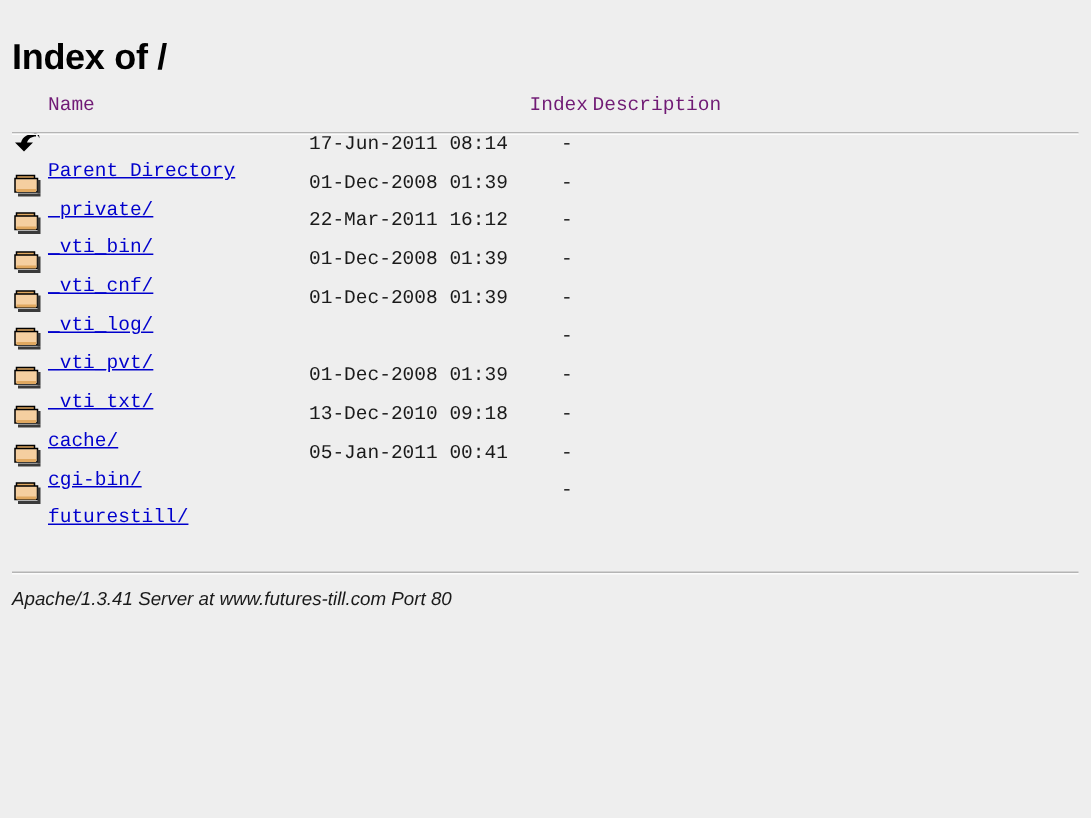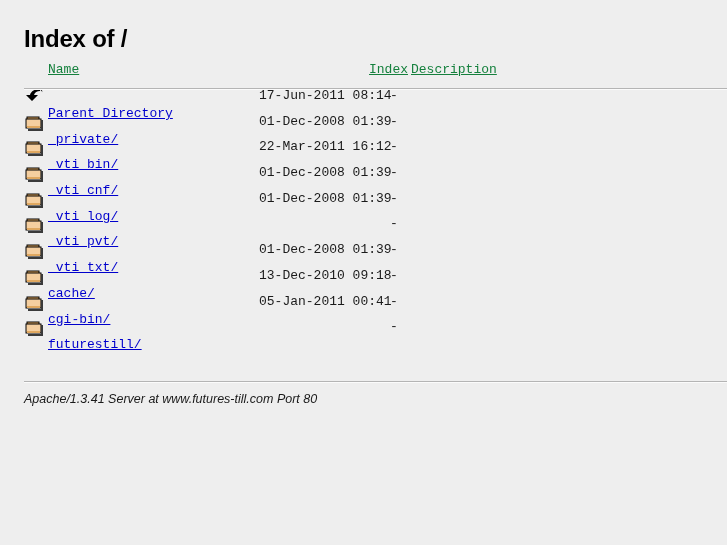--- a/index.html
+++ b/index.html
@@ -12,21 +12,21 @@
     height: 545px;
     background: #eeeeee;
     font-family: "Liberation Sans", sans-serif;
     color: #000000;
     overflow: hidden;
     position: relative;
   }
 
   .page {
     position: absolute;
-    left: 16px;
+    left: 0;
     top: 0;
     width: 591px;
     height: 545px;
     padding: 0;
   }
 
   
   .page-title {
     position: absolute;
     left: 8px;
@@ -71,22 +71,21 @@
     font-size: 13px;
     line-height: 16px;
   }
 
   .col-name     { left: 32px; }
   .col-modified { left: 206px; }
   .col-size     { left: 353px; }
   .col-desc     { left: 395px; text-align: center; }
 
   .head-link {
-    color: #15803d;
-    text-decoration: underline;
+    color: #701a75;
     cursor: pointer;
   }
 
   
   .rule {
     position: absolute;
     left: 8px;
     width: 711px;
     height: 0;
     border: 0;
@@ -123,21 +122,20 @@
 
   .row-date {
     position: absolute;
     left: 206px;
     top: 4px;
     color: #1a1a1a;
     white-space: pre;
     font-family: "Liberation Mono", "DejaVu Sans Mono", monospace;
     font-size: 13px;
     line-height: 16px;
-    margin-left: 37px;
   }
 
   .row-size {
     position: absolute;
     left: 374px;
     top: 4px;
     color: #1a1a1a;
     white-space: pre;
     font-family: "Liberation Mono", "DejaVu Sans Mono", monospace;
     font-size: 13px;

